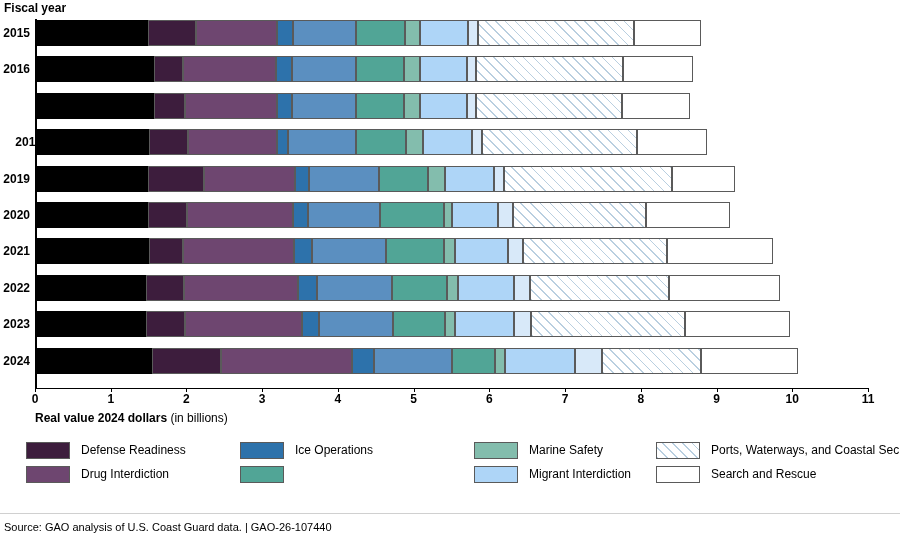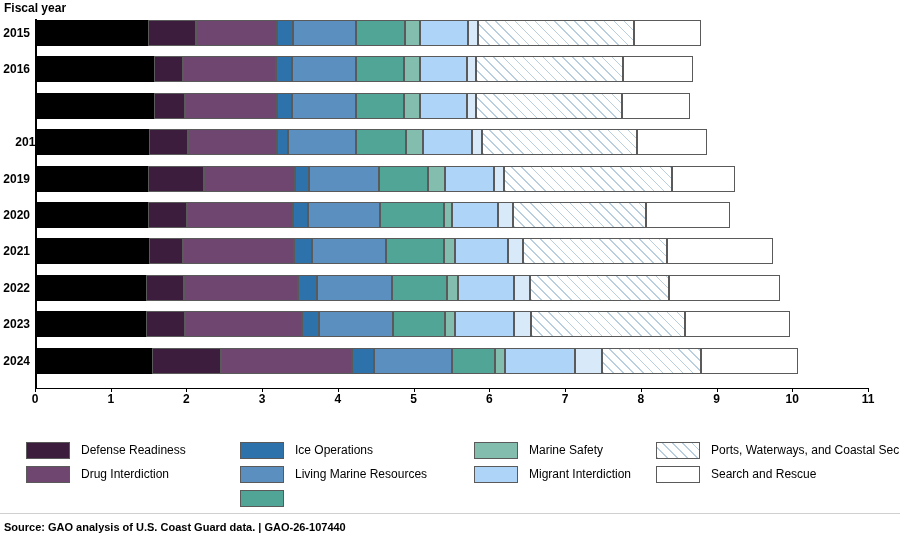--- a/index.html
+++ b/index.html
@@ -74,58 +74,57 @@
   .legend-swatch{
     width:44px;height:17px;box-sizing:border-box;border:1px solid #5a5a5a;
     flex:0 0 auto;
   }
   .legend-swatch.black{border-color:#000;}
   .legend-label{
     font-size:12px;color:#000;margin-left:11px;white-space:nowrap;
   }
 
   #source{
-    position:absolute;left:4px;top:521px;font-size:11px;color:#000;white-space:nowrap;font-weight:bold;
+    position:absolute;left:4px;top:521px;font-size:11px;color:#000;white-space:nowrap;
   }
   #footer-rule{
     position:absolute;left:0;top:513px;width:900px;height:1px;background:#d0d0d0;
   }
 </style>
 </head>
 <body>
 
 <div id="chart-root">
 
   <div class="axis-title" id="fiscal-year-title">Fiscal year</div>
 
   <div id="y-axis-line"></div>
   <div id="x-axis-line"></div>
 
   <div id="plot-area"></div>
 
+  <div id="x-axis-title">
+    <b>Real value 2024 dollars</b><span> (in billions)</span>
+  </div>
 
   <div id="legend">
       <div class="legend-col" id="legend-col-0">
         <div class="legend-item">
           <span class="legend-swatch" style="background: rgb(61, 29, 61);"></span>
           <span class="legend-label">Defense Readiness</span>
         </div>
         <div class="legend-item">
           <span class="legend-swatch" style="background: rgb(110, 70, 112);"></span>
           <span class="legend-label">Drug Interdiction</span>
         </div>
       </div>
       <div class="legend-col" id="legend-col-1">
         <div class="legend-item">
           <span class="legend-swatch" style="background: rgb(45, 114, 171);"></span>
           <span class="legend-label">Ice Operations</span>
-        </div>
-        <div class="legend-item">
-          <span class="legend-swatch" style="background: rgb(91, 143, 192);"></span>
-          <span class="legend-label">Living Marine Resources</span>
         </div>
         <div class="legend-item">
           <span class="legend-swatch" style="background: rgb(81, 165, 150);"></span>
         </div>
       </div>
       <div class="legend-col" id="legend-col-2">
         <div class="legend-item">
           <span class="legend-swatch" style="background: rgb(131, 189, 173);"></span>
           <span class="legend-label">Marine Safety</span>
         </div>

